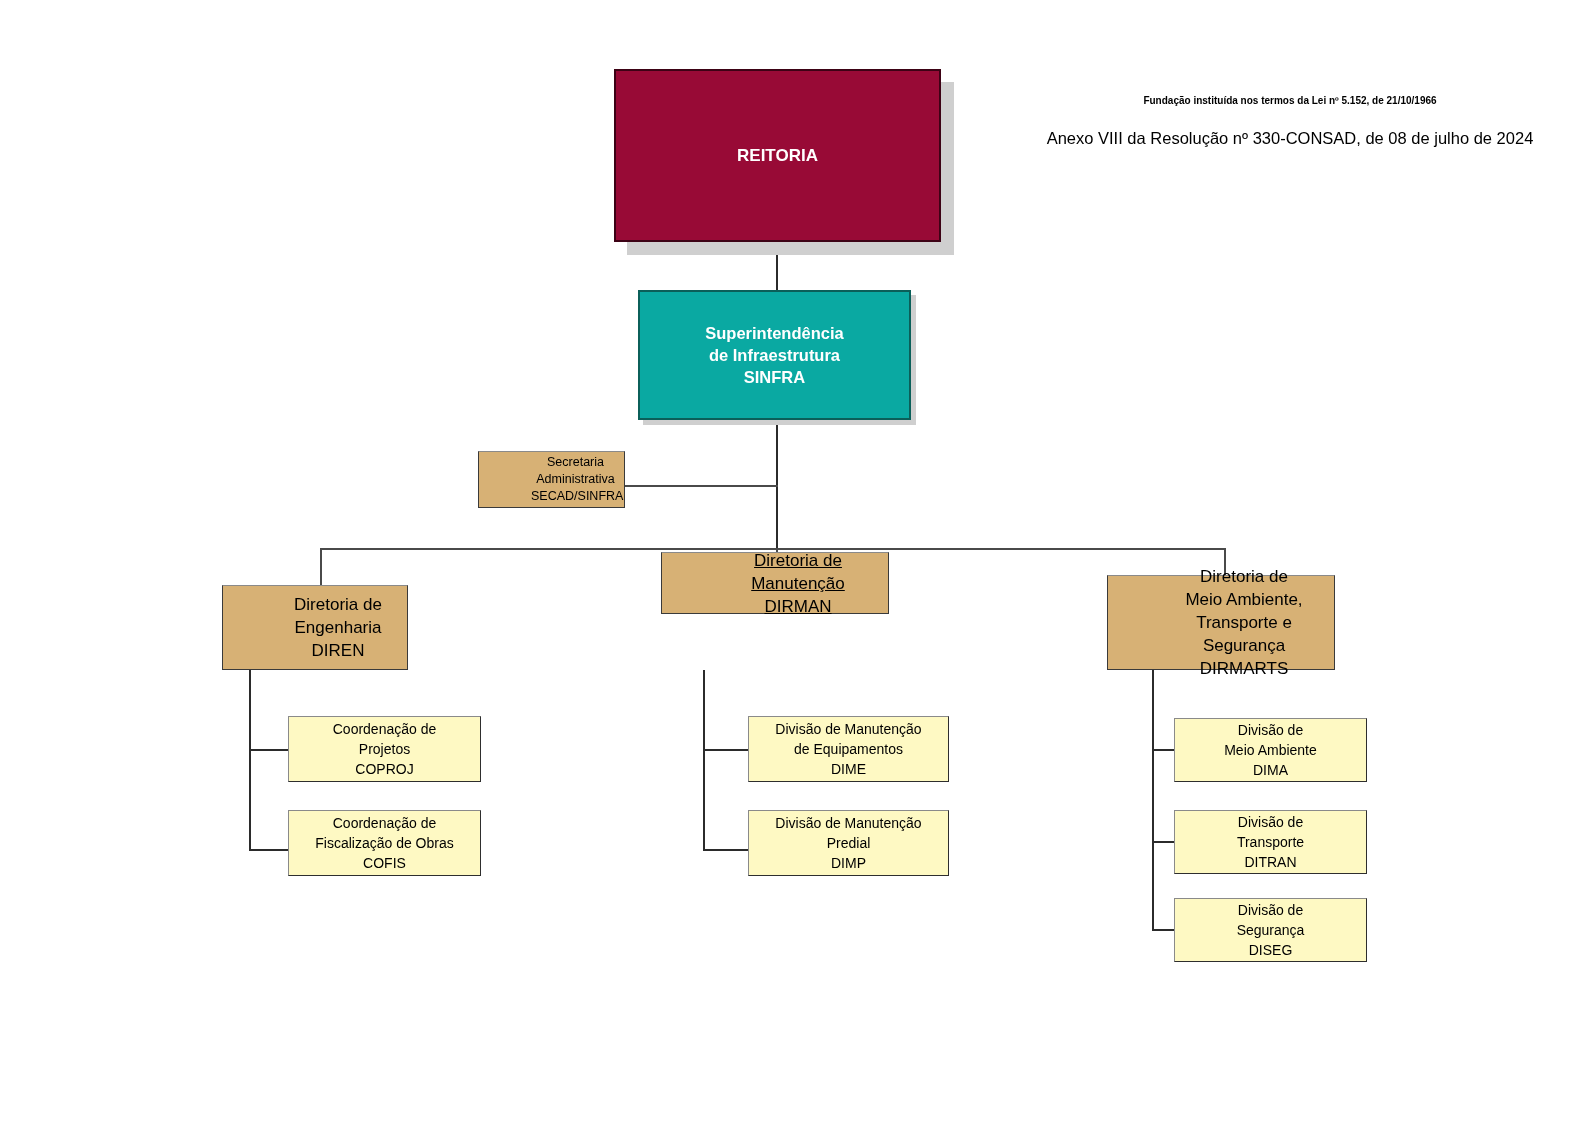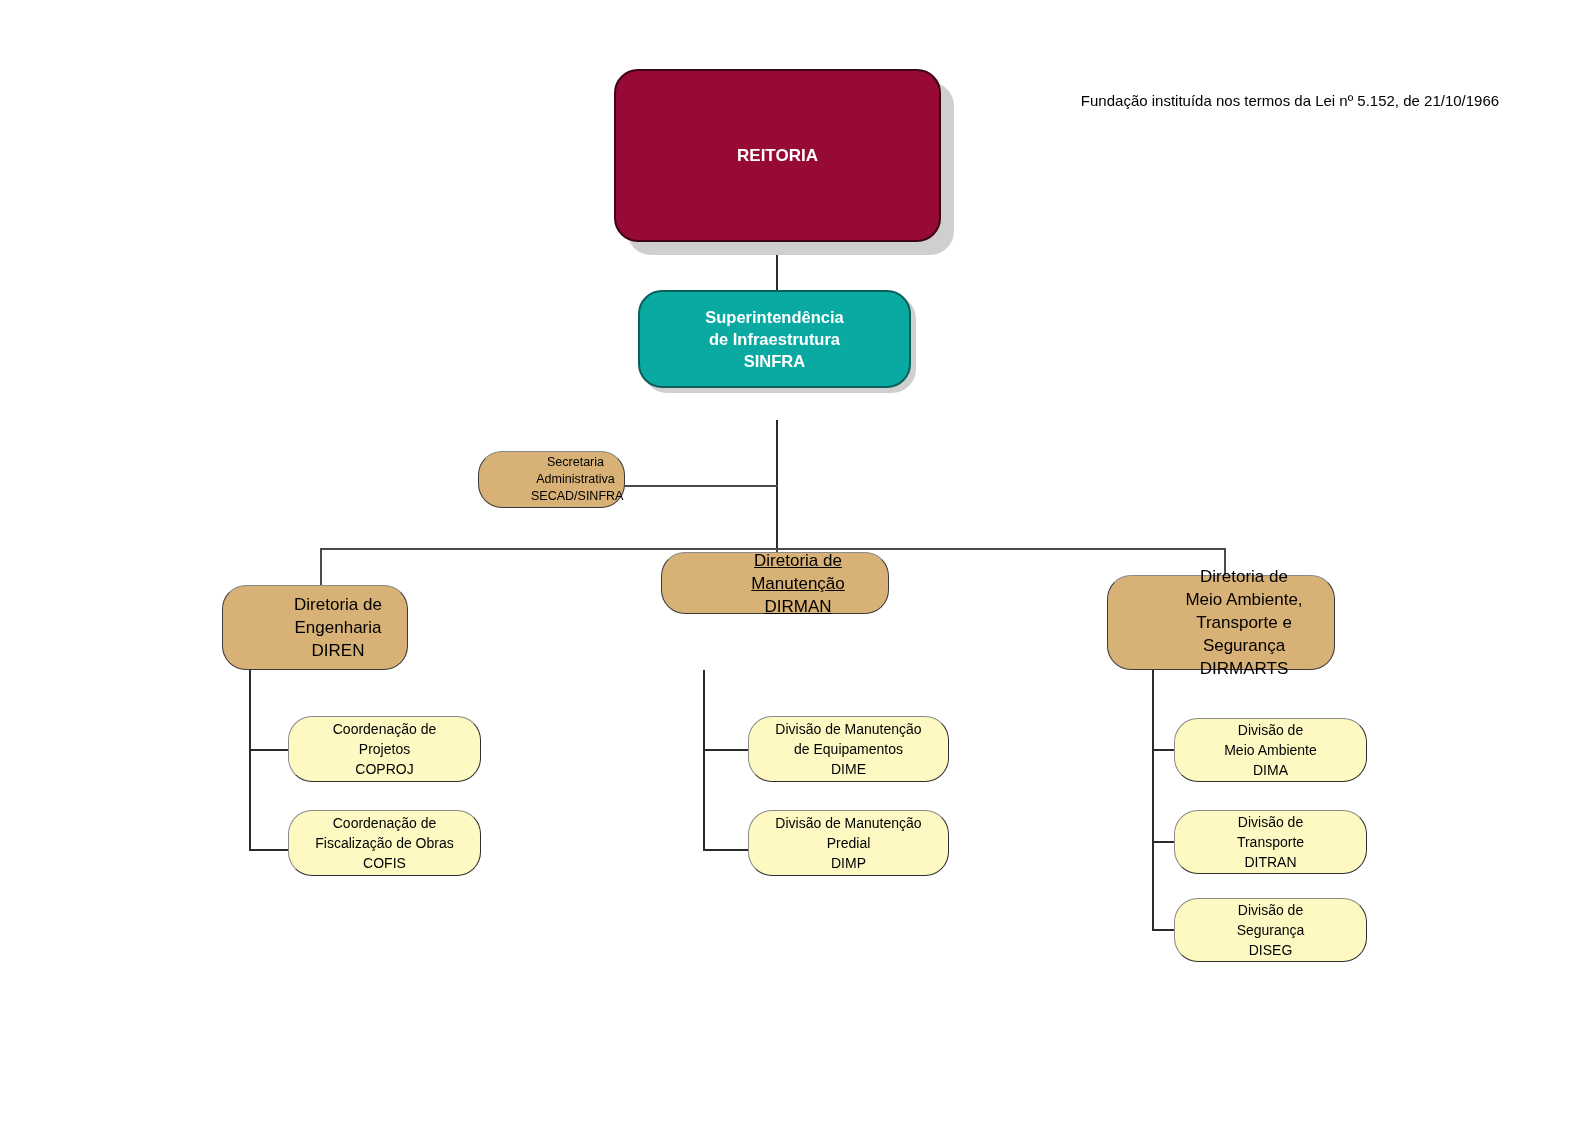--- a/index.html
+++ b/index.html
@@ -24,41 +24,41 @@
     width: 540px;
     text-align: center;
     color: #000000;
   }
   .header .org-name {
     font-size: 19.5px;
     line-height: 24px;
     white-space: nowrap;
   }
   .header .org-sub {
-    font-size: 15px;
+    font-size: 10px;
     line-height: 17px;
     white-space: nowrap;
+    font-weight: bold;
   }
   .header .res-block {
     margin-top: 17px;
     font-size: 16.5px;
     line-height: 24px;
     white-space: nowrap;
   }
 
   
   .node {
     position: absolute;
     box-sizing: border-box;
     display: flex;
     align-items: center;
     justify-content: center;
     text-align: center;
     color: #000000;
-    border-radius: 24px;
   }
   .node .lines {
     width: 100%;
     padding: 0 4px;
     box-sizing: border-box;
   }
 
   
   .node-reitoria {
     background: #980a36;
@@ -119,20 +119,21 @@
   .conn-thin { background: #4a4a4a; }
 </style>
 </head>
 <body>
 
 <div id="canvas">
 
   <div class="header">
     <div class="org-sub">Fundação instituída nos termos da Lei nº 5.152, de 21/10/1966</div>
     <div class="res-block">
+      <div>Anexo VIII da Resolução nº 330-CONSAD, de 08 de julho de 2024</div>
     </div>
   </div>
 
   <div class="conn conn-v" style="left:776px; top:242px; height:48px;"></div>
 
   <div class="conn conn-v" style="left:776px; top:420px; height:130px;"></div>
 
   <div class="conn conn-h conn-thin" style="left:624px; top:485px; width:154px;"></div>
 
   <div class="conn conn-h conn-thin" style="left:320px; top:548px; width:906px;"></div>
@@ -153,21 +154,21 @@
   <div class="conn conn-h" style="left:1152px; top:749px; width:22px;"></div>
   <div class="conn conn-h" style="left:1152px; top:841px; width:22px;"></div>
   <div class="conn conn-h" style="left:1152px; top:929px; width:22px;"></div>
 
   <div class="node node-reitoria" style="left:614px; top:69px; width:327px; height:173px;">
     <div class="lines">
       <div>REITORIA</div>
     </div>
   </div>
 
-  <div class="node node-sinfra" style="left:638px; top:290px; width:273px; height:98px;">
+  <div class="node node-sinfra" style="left:638px; top:290px; width:273px; height:130px;">
     <div class="lines">
       <div>Superintendência</div>
       <div>de Infraestrutura</div>
       <div>SINFRA</div>
     </div>
   </div>
 
   <div class="node node-secad" style="left:478px; top:451px; width:147px; height:57px;">
     <div class="lines">
       <div>Secretaria</div>

